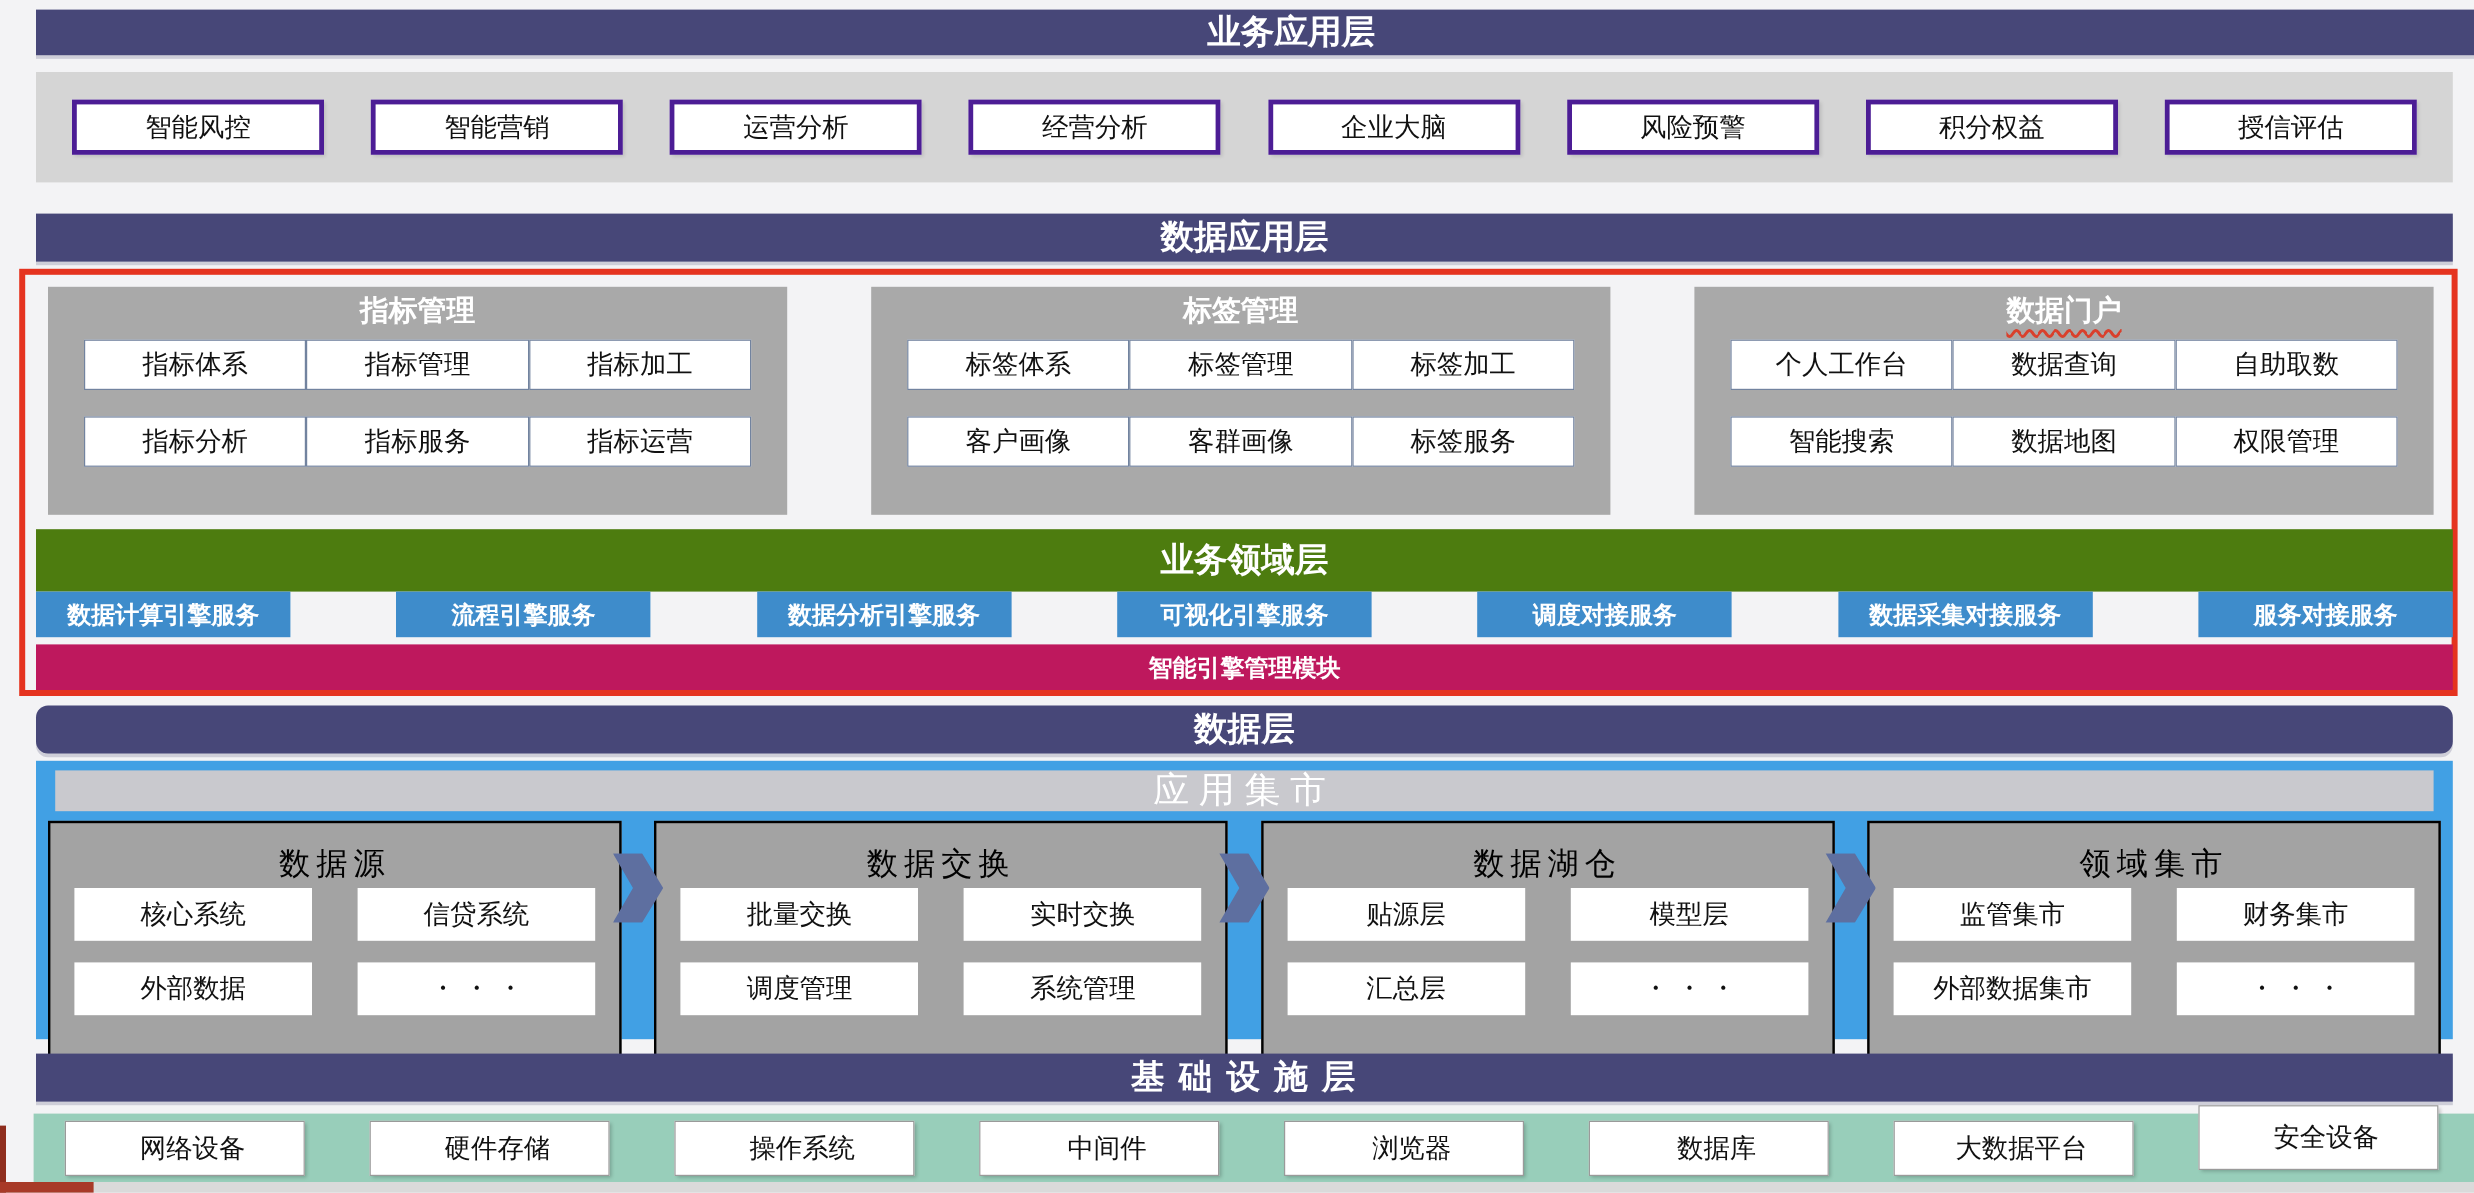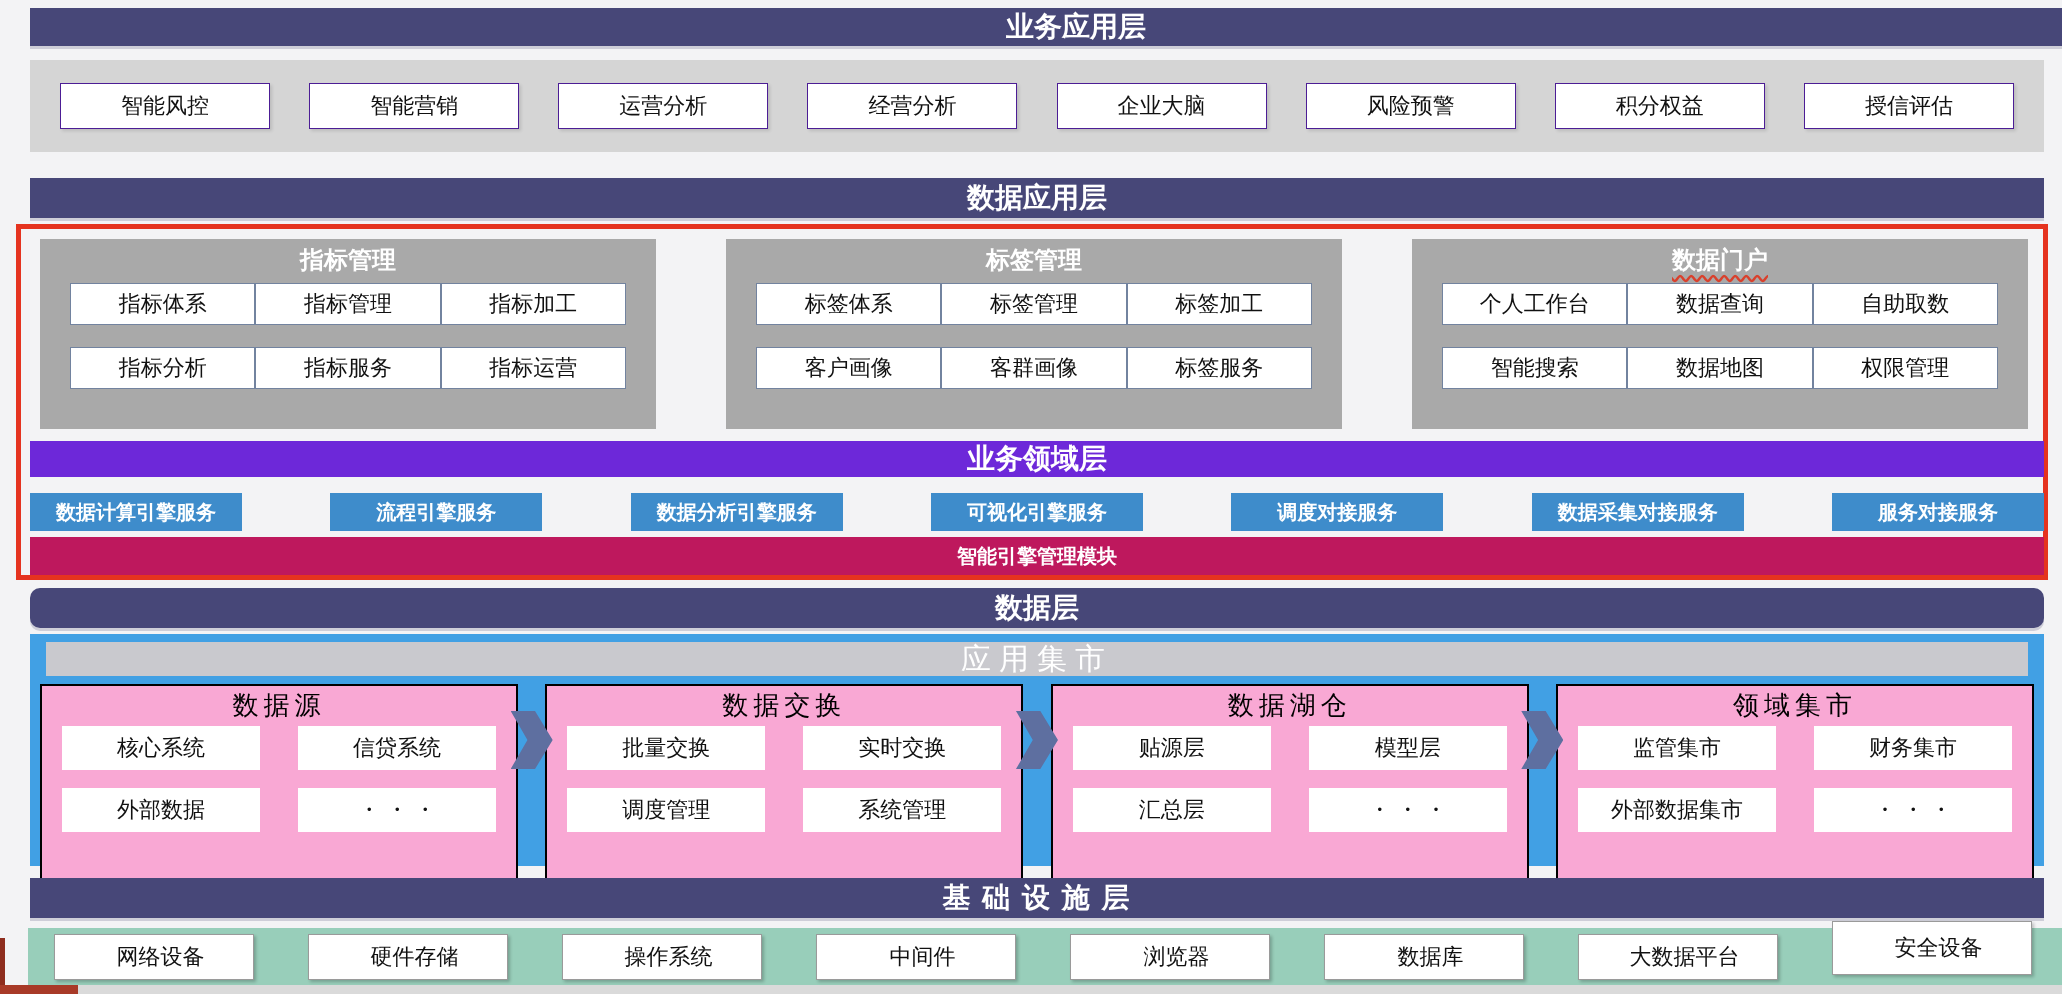--- a/index.html
+++ b/index.html
@@ -20,21 +20,21 @@
   .hdr2{top:178px;}
   .hdr4{top:588px;border-radius:10px;}
   .hdr5{top:878px;letter-spacing:2px;}
   
   .band-gray{
     position:absolute;left:30px;top:60px;width:2014px;height:92px;
     background:#d5d5d5;display:flex;align-items:center;
     justify-content:space-between;padding:0 30px;box-sizing:border-box;
   }
   .wbox{
-    background:#fff;border:1px solid #4c1d95;
+    background:#fff;border:4px solid #4c1d95;
     display:flex;align-items:center;justify-content:center;
     font-size:22px;color:#111;box-sizing:border-box;
   }
   .band-gray .wbox{width:210px;height:46px;box-shadow:2px 2px 3px rgba(0,0,0,.12);}
   
   .red-rect{
     position:absolute;left:16px;top:224px;width:2032px;height:356px;
     border:5px solid #e5331f;box-sizing:border-box;
   }
   .panels-row{
@@ -45,22 +45,22 @@
     width:616px;height:190px;background:#a9a9a9;box-sizing:border-box;
     padding:6px 30px 0 30px;
   }
   .gpanel-title{
     color:#fff;font-size:24px;font-weight:600;text-align:center;height:30px;line-height:30px;
   }
   .wavy{text-decoration:underline wavy #d9402c;text-underline-offset:7px;}
   .gp-row{display:flex;justify-content:space-between;margin-top:8px;}
   .gp-row2{margin-top:22px;}
   .gpanel .wbox{width:193px;height:42px;border:1px solid #72839f;}
-  .hdr3{position:absolute;left:9px;top:212px;width:2014px;height:36px;
-    background:#6d28d9;color:#fff;font-weight:bold;font-size:28px;
+  .hdr3{position:absolute;left:9px;top:212px;width:2014px;height:52px;
+    background:#4d7c0f;color:#fff;font-weight:bold;font-size:28px;
     display:flex;align-items:center;justify-content:center;}
   .svc-row{
     position:absolute;left:9px;top:264px;width:2014px;height:38px;
     display:flex;justify-content:space-between;
   }
   .svc{
     width:212px;height:38px;background:#3e8ccb;color:#ffffff;font-weight:bold;
     font-size:20px;display:flex;align-items:center;justify-content:center;
   }
   .engine-bar{
@@ -77,22 +77,22 @@
     position:absolute;left:16px;right:16px;top:8px;height:34px;
     background:#c9c9ce;color:#fff;text-align:center;
     font-family:"Liberation Serif","DejaVu Serif",serif;
     font-size:30px;letter-spacing:8px;line-height:34px;
   }
   .data-panels{
     position:absolute;left:10px;right:10px;top:50px;height:174px;
     display:flex;justify-content:space-between;
   }
   .dpanel{
-    width:478px;height:214px;background:#f9a8d4;border:2px solid #000;
-    box-sizing:border-box;padding:4px 20px 0 20px;
+    width:478px;height:214px;background:#a3a3a3;border:2px solid #000;
+    box-sizing:border-box;padding:18px 20px 0 20px;
   }
   .dpanel-title{
     font-family:"Liberation Serif","DejaVu Serif",serif;
     font-size:26px;letter-spacing:5px;color:#000;text-align:center;
     height:32px;line-height:32px;
   }
   .dp-row{display:flex;justify-content:space-between;margin-top:4px;}
   .dp-row2{margin-top:18px;}
   .dpanel .wbox{width:198px;height:44px;border:none;font-size:22px;}
   .flow-arrow{

